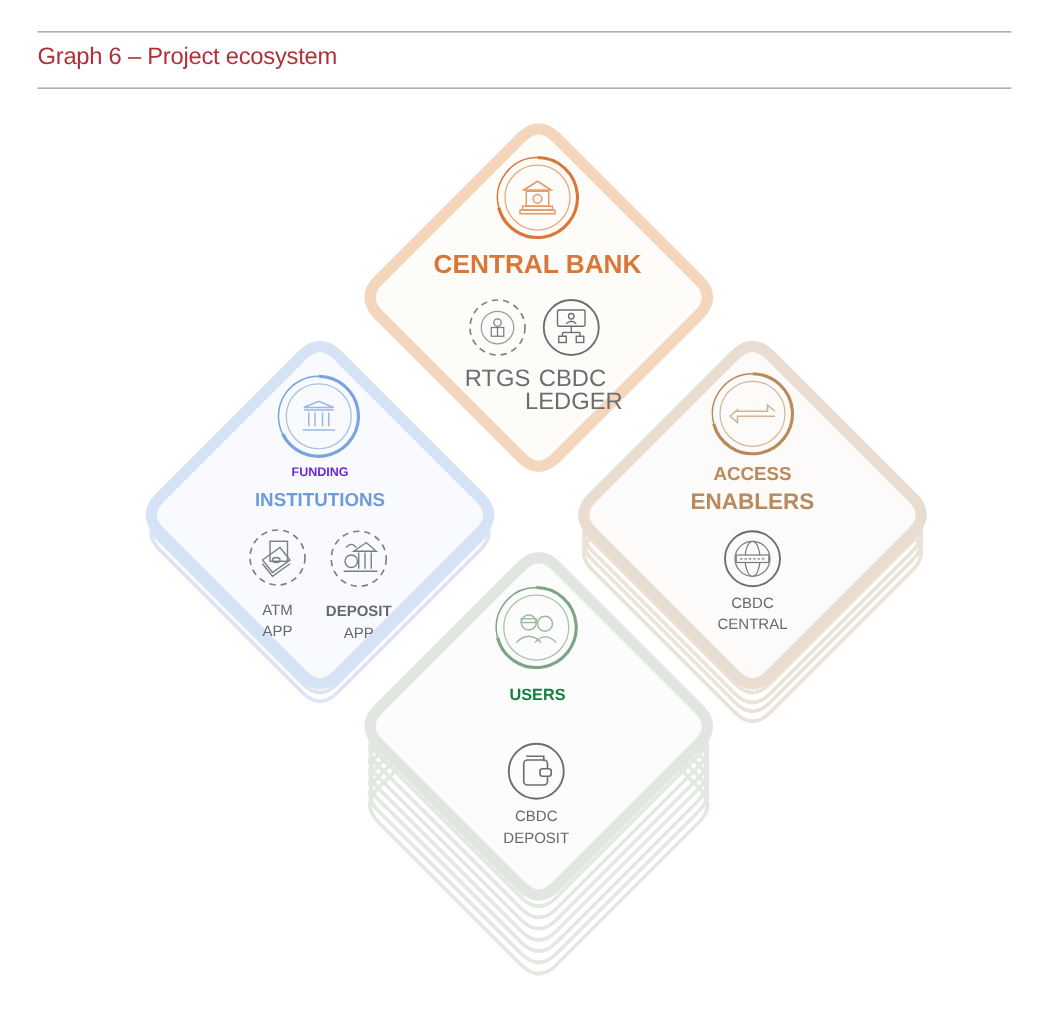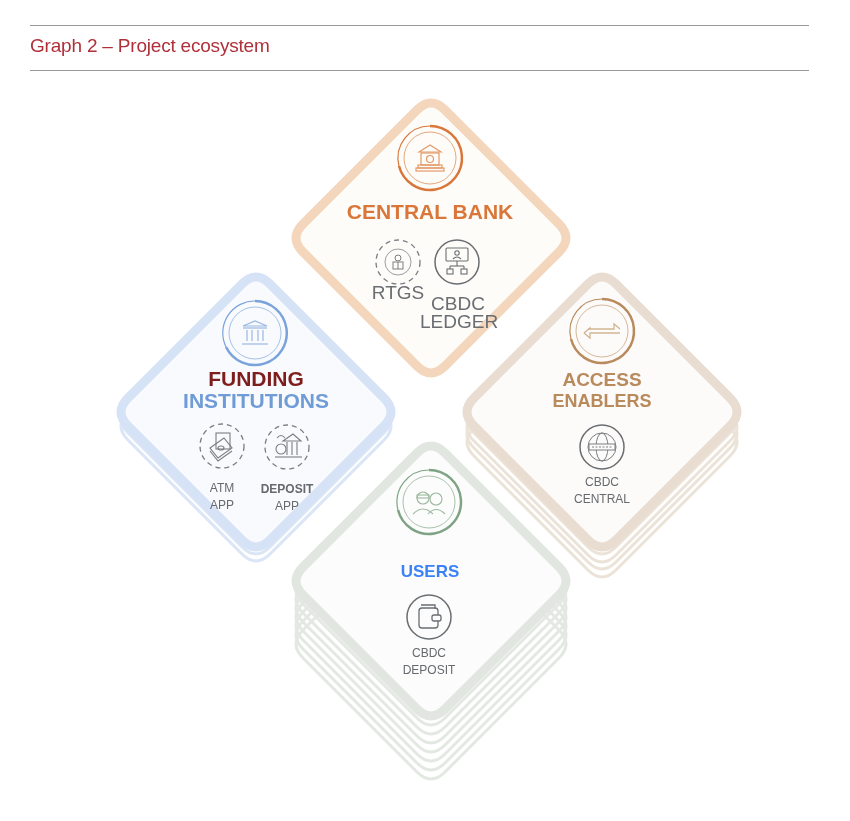--- a/index.html
+++ b/index.html
@@ -11,21 +11,21 @@
   svg.diagram { position: absolute; left: 0; top: 0; }
   .lbl { position: absolute; text-align: center; font-weight: bold; line-height: 21px; }
   .sub { position: absolute; text-align: center; color: #666a6e; line-height: 17px; }
   .sub.big { font-size: 19px; line-height: 18px; color: #6a6e72; }
   .sub.small { font-size: 12px; }
 </style>
 </head>
 <body>
 
 <div class="rule top"></div>
-<div class="title">Graph 2 – Project ecosystem</div>
+<div class="title">Graph 6 – Project ecosystem</div>
 <div class="rule bottom"></div>
 
 <svg class="diagram" width="850" height="821" viewBox="0 0 850 821">
   <defs>
 
     <path id="dia" d="M -14 -128 Q 0 -142 14 -128 L 128 -14 Q 142 0 128 14 L 14 128 Q 0 142 -14 128 L -128 14 Q -142 0 -128 -14 Z"></path>
   </defs>
 
   <g transform="translate(431,581)">
     <g fill="none" stroke="#e3e8e2" stroke-width="3">
@@ -177,31 +177,31 @@
     <circle r="22" fill="none" stroke="#6a6e72" stroke-width="1.5"></circle>
     <g fill="none" stroke="#6a6e72" stroke-width="1.3">
       <path d="M -8 -12 L 6 -12 L 6 -8"></path>
       <rect x="-10" y="-9" width="19" height="20" rx="3"></rect>
       <rect x="3" y="-2" width="9" height="6" rx="2" fill="#fbfcfb"></rect>
     </g>
   </g>
 </svg>
 
 <div class="lbl" style="left:330px; top:201px; width:200px; font-size:21px; color:#d9773a;">CENTRAL BANK</div>
-<div class="sub big" style="left:360px; top:284px; width:76px;">RTGS</div>
+<div class="sub big" style="left:360px; top:295px; width:76px;">RTGS</div>
 <div class="sub big" style="left:420px; top:295px; width:76px;">CBDC</div>
 <div class="sub big" style="left:420px; top:313px; width:76px;">LEDGER</div>
 
-<div class="lbl" style="left:156px; top:368px; width:200px; font-size:21px; color:#7f1d1d;">FUNDING</div>
-<div class="lbl" style="left:156px; top:390px; width:200px; font-size:21px; color:#6f9bd6;">INSTITUTIONS</div>
+<div class="lbl" style="left:156px; top:368px; width:200px; font-size:10px; color:#6d28d9;">FUNDING</div>
+<div class="lbl" style="left:156px; top:390px; width:200px; font-size:15px; color:#6f9bd6;">INSTITUTIONS</div>
 <div class="sub small" style="left:192px; top:480px; width:60px;">ATM</div>
 <div class="sub small" style="left:192px; top:497px; width:60px;">APP</div>
 <div class="sub small" style="left:252px; top:481px; width:70px;font-weight:bold;">DEPOSIT</div>
 <div class="sub small" style="left:252px; top:498px; width:70px;">APP</div>
 
-<div class="lbl" style="left:502px; top:369px; width:200px; font-size:19px; color:#b88a5c;">ACCESS</div>
+<div class="lbl" style="left:502px; top:369px; width:200px; font-size:15px; color:#b88a5c;">ACCESS</div>
 <div class="lbl" style="left:502px; top:391px; width:200px; font-size:18px; color:#b88a5c;">ENABLERS</div>
 <div class="sub small" style="left:562px; top:474px; width:80px;">CBDC</div>
 <div class="sub small" style="left:562px; top:491px; width:80px;">CENTRAL</div>
 
-<div class="lbl" style="left:330px; top:545px; width:200px; font-size:17px; color:#3b82f6;margin-top:16px;">USERS</div>
+<div class="lbl" style="left:330px; top:545px; width:200px; font-size:13px; color:#15803d;">USERS</div>
 <div class="sub small" style="left:389px; top:645px; width:80px;">CBDC</div>
 <div class="sub small" style="left:389px; top:662px; width:80px;">DEPOSIT</div>
 
 </body></html>

